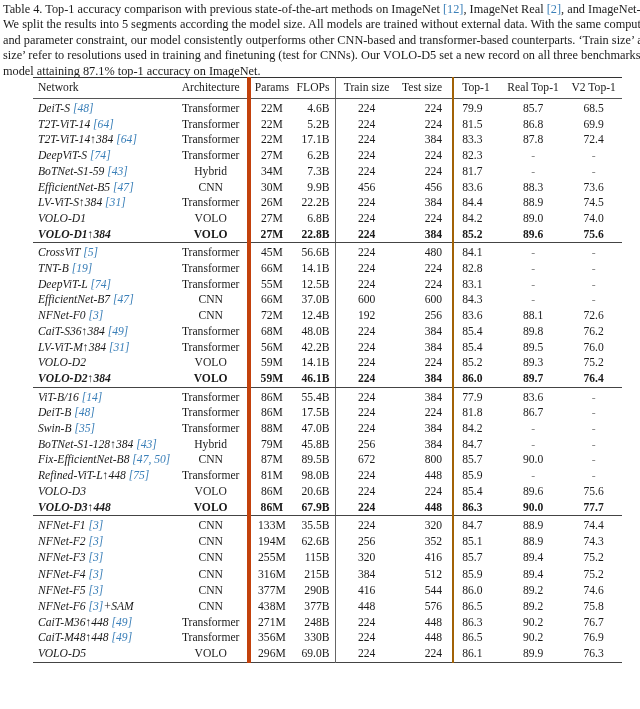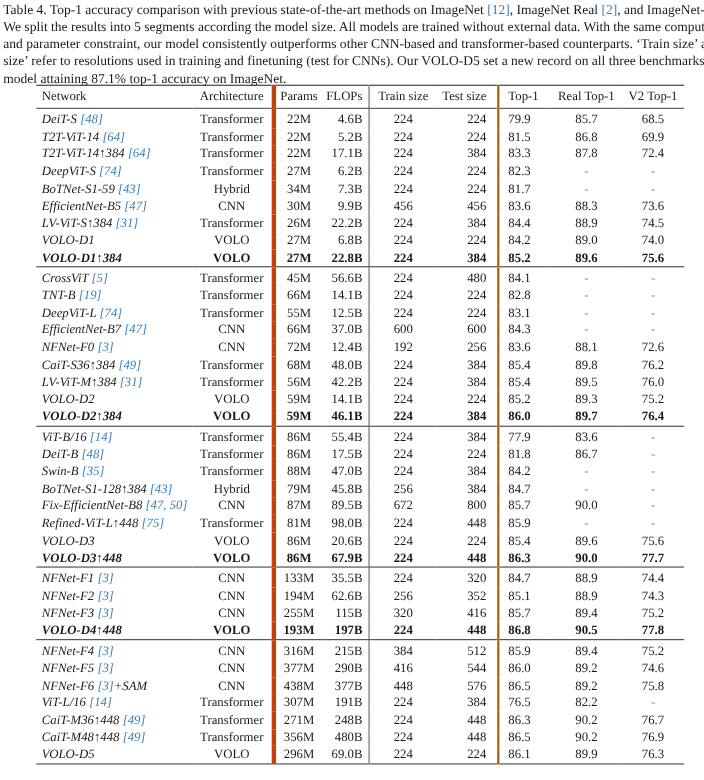--- a/index.html
+++ b/index.html
@@ -367,31 +367,20 @@
         <td class="net"><span>NFNet-F3</span> <span class="ref">[3]</span></td>
         <td class="arch">CNN</td>
         <td class="params">255M</td>
         <td class="flops">115B</td>
         <td class="train">320</td>
         <td class="test">416</td>
         <td class="top1">85.7</td>
         <td class="real">89.4</td>
         <td class="v2">75.2</td>
       </tr>
-      <tr class="bold seg-end">
-        <td class="net"><span>VOLO-D4↑448</span></td>
-        <td class="arch">VOLO</td>
-        <td class="params">193M</td>
-        <td class="flops">197B</td>
-        <td class="train">224</td>
-        <td class="test">448</td>
-        <td class="top1">86.8</td>
-        <td class="real">90.5</td>
-        <td class="v2">77.8</td>
-      </tr>
       <tr class="seg-first">
         <td class="net"><span>NFNet-F4</span> <span class="ref">[3]</span></td>
         <td class="arch">CNN</td>
         <td class="params">316M</td>
         <td class="flops">215B</td>
         <td class="train">384</td>
         <td class="test">512</td>
         <td class="top1">85.9</td>
         <td class="real">89.4</td>
         <td class="v2">75.2</td>
@@ -412,46 +401,35 @@
         <td class="arch">CNN</td>
         <td class="params">438M</td>
         <td class="flops">377B</td>
         <td class="train">448</td>
         <td class="test">576</td>
         <td class="top1">86.5</td>
         <td class="real">89.2</td>
         <td class="v2">75.8</td>
       </tr>
       <tr class="">
-        <td class="net"><span>ViT-L/16</span> <span class="ref">[14]</span></td>
-        <td class="arch">Transformer</td>
-        <td class="params">307M</td>
-        <td class="flops">191B</td>
-        <td class="train">224</td>
-        <td class="test">384</td>
-        <td class="top1">76.5</td>
-        <td class="real">82.2</td>
-        <td class="v2 dash">-</td>
-      </tr>
-      <tr class="">
         <td class="net"><span>CaiT-M36↑448</span> <span class="ref">[49]</span></td>
         <td class="arch">Transformer</td>
         <td class="params">271M</td>
         <td class="flops">248B</td>
         <td class="train">224</td>
         <td class="test">448</td>
         <td class="top1">86.3</td>
         <td class="real">90.2</td>
         <td class="v2">76.7</td>
       </tr>
       <tr class="">
         <td class="net"><span>CaiT-M48↑448</span> <span class="ref">[49]</span></td>
         <td class="arch">Transformer</td>
         <td class="params">356M</td>
-        <td class="flops">480B</td>
+        <td class="flops">330B</td>
         <td class="train">224</td>
         <td class="test">448</td>
         <td class="top1">86.5</td>
         <td class="real">90.2</td>
         <td class="v2">76.9</td>
       </tr>
       <tr class="">
         <td class="net"><span>VOLO-D5</span></td>
         <td class="arch">VOLO</td>
         <td class="params">296M</td>

